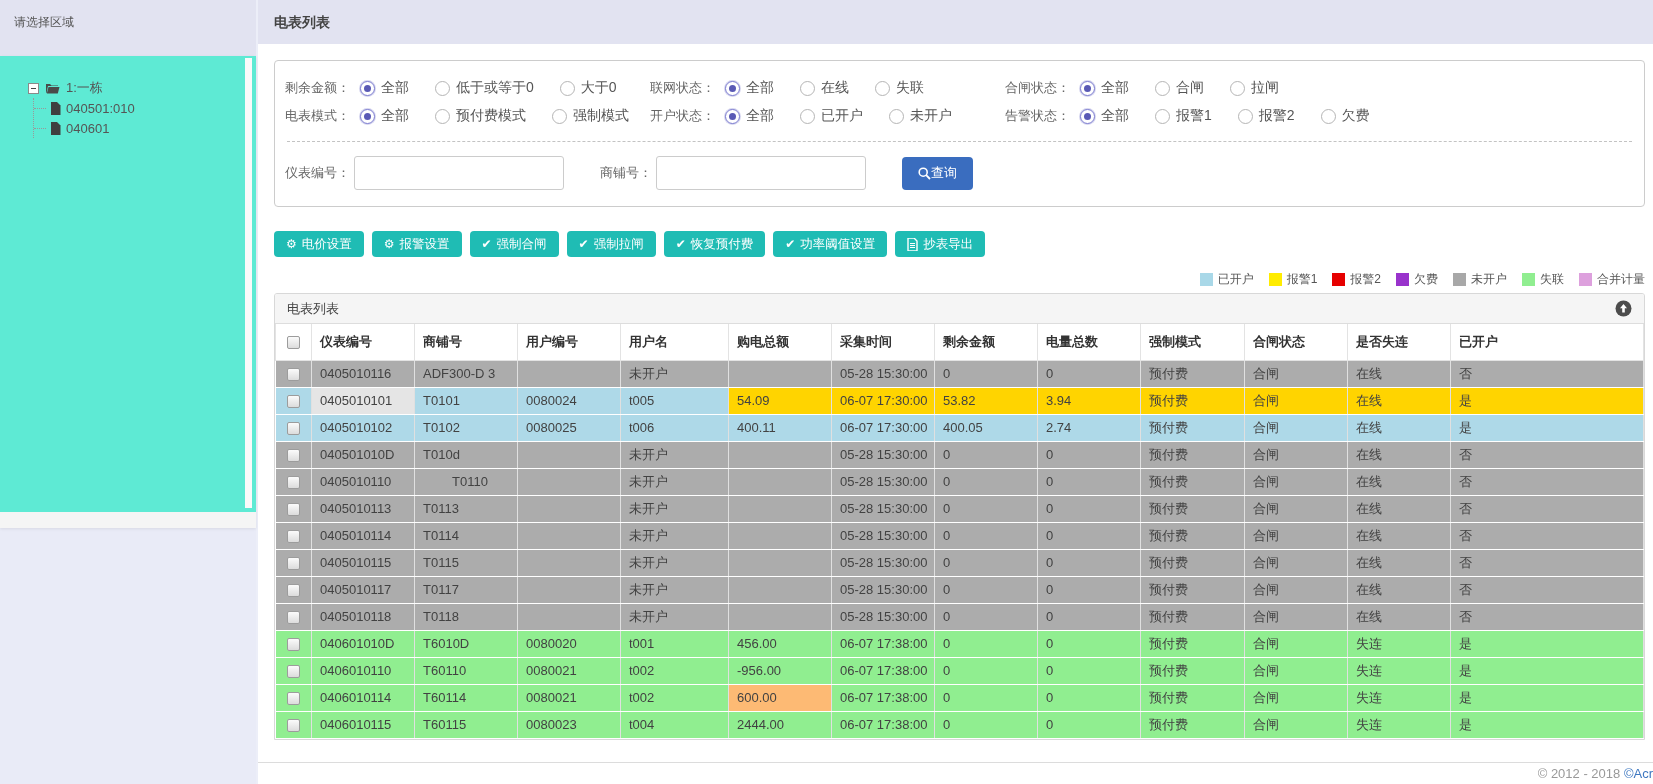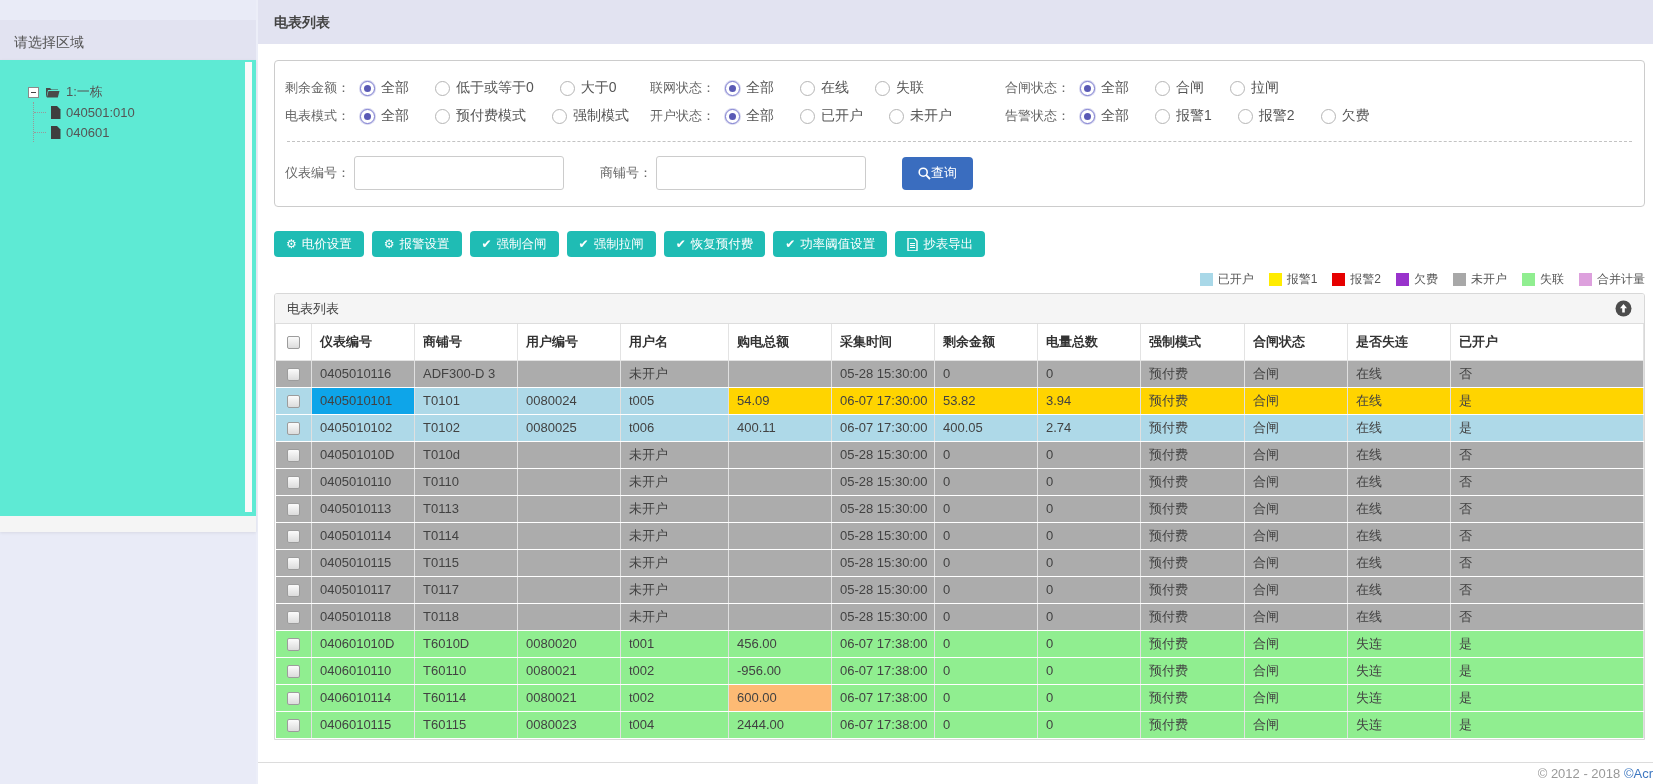--- a/index.html
+++ b/index.html
@@ -3,21 +3,21 @@
 <meta charset="utf-8">
 <style>
   * { margin:0; padding:0; box-sizing:border-box; }
   html,body { width:1653px; height:784px; overflow:hidden; }
   body {
     font-family:"Liberation Sans","DejaVu Sans",sans-serif;
     background:#eceef8; position:relative; color:#555;
   }
   
   .sidebar { position:absolute; left:0; top:0; bottom:0; width:256px; background:#e9ebf7; }
-  .side-header { height:40px; line-height:44px; padding-left:14px; background:#e2e3f1; font-size:14px; color:#555;margin-top:20px; }
+  .side-header { height:56px; line-height:44px; padding-left:14px; background:#e2e3f1; font-size:12px; color:#555; }
   .side-panel { position:relative; background:#5eead4; height:472px; box-shadow:0 1px 3px rgba(0,0,0,.08); }
   .side-panel .scroll-strip { position:absolute; right:4px; top:2px; bottom:20px; width:7px; background:#fafafa; }
   .side-panel .bottom-strip { position:absolute; left:0; right:0; bottom:0; height:16px; background:#f5f5f5; }
   .tree { padding:22px 0 0 28px; font-size:13px; color:#555; }
   .tree-root { display:flex; align-items:center; gap:6px; height:20px; }
   .minus-box { width:11px; height:11px; border:1px solid #8a8a8a; background:#fff; display:inline-flex; align-items:center; justify-content:center; cursor:pointer; }
   .minus-box::after { content:""; width:5px; height:1px; background:#444; }
   .tree-label { cursor:pointer; }
   .tree-children { margin-left:5px; border-left:1px dotted #999; }
   .tree-child { position:relative; display:flex; align-items:center; gap:5px; height:20px; padding-left:16px; cursor:pointer; }
@@ -311,21 +311,21 @@
               <td style="background: rgb(172, 172, 172);">05-28 15:30:00</td>
               <td style="background: rgb(172, 172, 172);">0</td>
               <td style="background: rgb(172, 172, 172);">0</td>
               <td style="background: rgb(172, 172, 172);">预付费</td>
               <td style="background: rgb(172, 172, 172);">合闸</td>
               <td style="background: rgb(172, 172, 172);">在线</td>
               <td style="background: rgb(172, 172, 172);">否</td>
             </tr>
             <tr>
               <td class="cb-cell" style="background: rgb(174, 217, 232);"><span class="cb"></span></td>
-              <td style="background: #0ea5e9;">0405010101</td>
+              <td style="background: #e5e5e5;">0405010101</td>
               <td style="background: rgb(174, 217, 232);">T0101</td>
               <td style="background: rgb(174, 217, 232);">0080024</td>
               <td style="background: rgb(174, 217, 232);">t005</td>
               <td style="background: rgb(255, 212, 0);">54.09</td>
               <td style="background: rgb(255, 212, 0);">06-07 17:30:00</td>
               <td style="background: rgb(255, 212, 0);">53.82</td>
               <td style="background: rgb(255, 212, 0);">3.94</td>
               <td style="background: rgb(255, 212, 0);">预付费</td>
               <td style="background: rgb(255, 212, 0);">合闸</td>
               <td style="background: rgb(255, 212, 0);">在线</td>
@@ -357,21 +357,21 @@
               <td style="background: rgb(172, 172, 172);">0</td>
               <td style="background: rgb(172, 172, 172);">0</td>
               <td style="background: rgb(172, 172, 172);">预付费</td>
               <td style="background: rgb(172, 172, 172);">合闸</td>
               <td style="background: rgb(172, 172, 172);">在线</td>
               <td style="background: rgb(172, 172, 172);">否</td>
             </tr>
             <tr>
               <td class="cb-cell" style="background: rgb(172, 172, 172);"><span class="cb"></span></td>
               <td style="background: rgb(172, 172, 172);">0405010110</td>
-              <td style="background: rgb(172, 172, 172);">T0110</td>
+              <td style="background: rgb(172, 172, 172); text-align: center;">T0110</td>
               <td style="background: rgb(172, 172, 172);"></td>
               <td style="background: rgb(172, 172, 172);">未开户</td>
               <td style="background: rgb(172, 172, 172);"></td>
               <td style="background: rgb(172, 172, 172);">05-28 15:30:00</td>
               <td style="background: rgb(172, 172, 172);">0</td>
               <td style="background: rgb(172, 172, 172);">0</td>
               <td style="background: rgb(172, 172, 172);">预付费</td>
               <td style="background: rgb(172, 172, 172);">合闸</td>
               <td style="background: rgb(172, 172, 172);">在线</td>
               <td style="background: rgb(172, 172, 172);">否</td>

